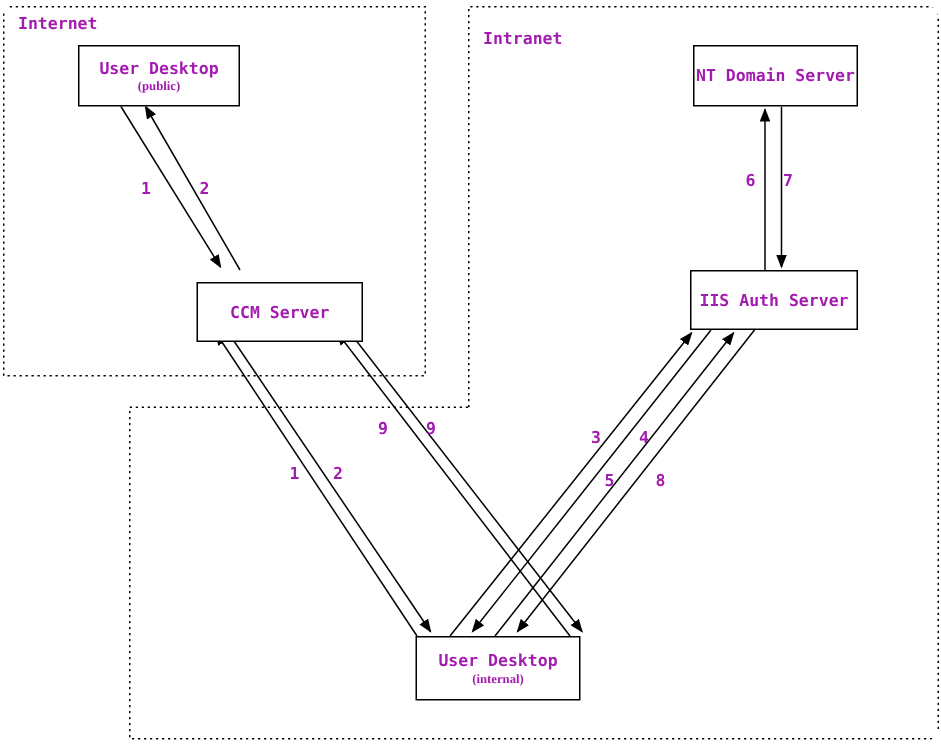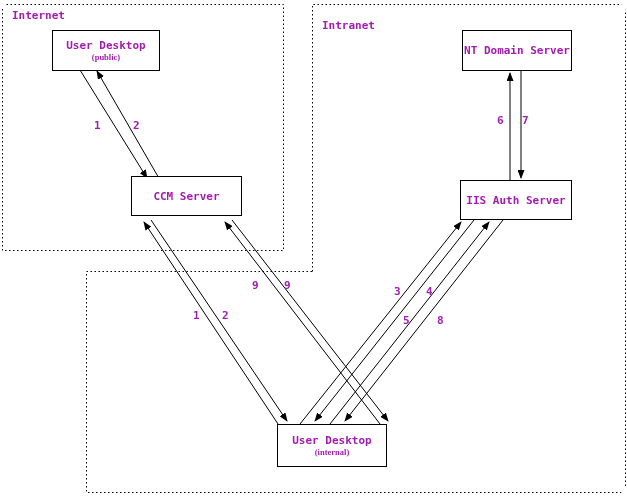--- a/index.html
+++ b/index.html
@@ -15,21 +15,21 @@
     display:flex;flex-direction:column;align-items:center;justify-content:center;
     text-align:center;box-sizing:border-box;
   }
   .node-title{font-weight:bold;font-size:11px;line-height:13px;white-space:nowrap;}
   .node-sub{font-weight:bold;font-size:8.5px;line-height:10px;white-space:nowrap;font-family:Liberation Serif, serif;}
   .region-label{position:absolute;font-weight:bold;font-size:11px;line-height:12px;white-space:nowrap;}
   .edge-label{position:absolute;font-weight:bold;font-size:11px;line-height:11px;white-space:nowrap;}
   
   .n-public  {left:52px; top:30px; width:108px;height:41px;}
   .n-nt      {left:462px;top:30px; width:110px;height:41px;}
-  .n-ccm     {left:131px;top:176px;width:111px;height:40px;}
+  .n-ccm     {left:131px;top:188px;width:111px;height:40px;}
   .n-iis     {left:460px;top:180px;width:112px;height:40px;text-align:right;}
   .n-internal{left:277px;top:424px;width:110px;height:43px;}
   
   .rl-internet{left:12px; top:10px;}
   .rl-intranet{left:322px;top:20px;}
   
   .el-pub1{left:94px; top:120px;}  .el-pub2{left:133px;top:120px;}
   .el-int1{left:193px;top:310px;}  .el-int2{left:222px;top:310px;}
   .el-3{left:394px;top:286px;}     .el-4{left:426px;top:286px;}
   .el-5{left:403px;top:315px;}     .el-8{left:437px;top:315px;}

